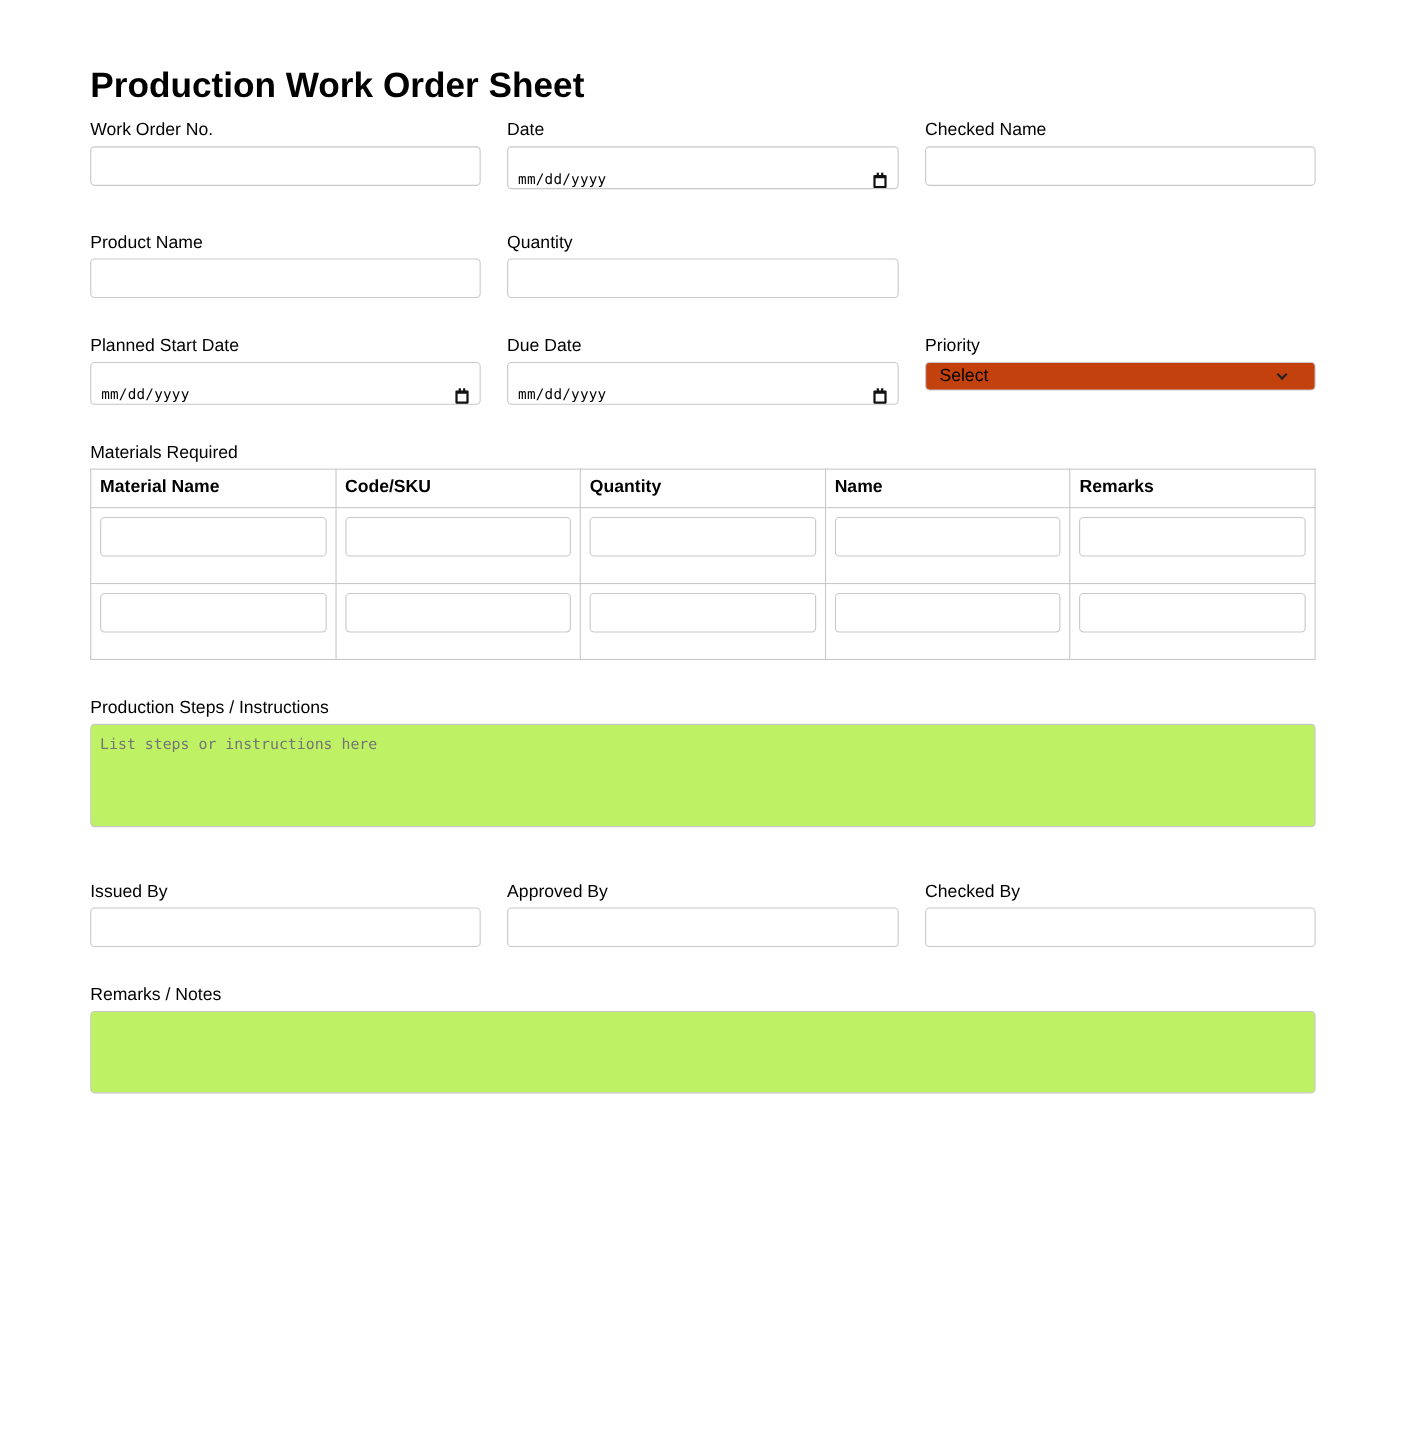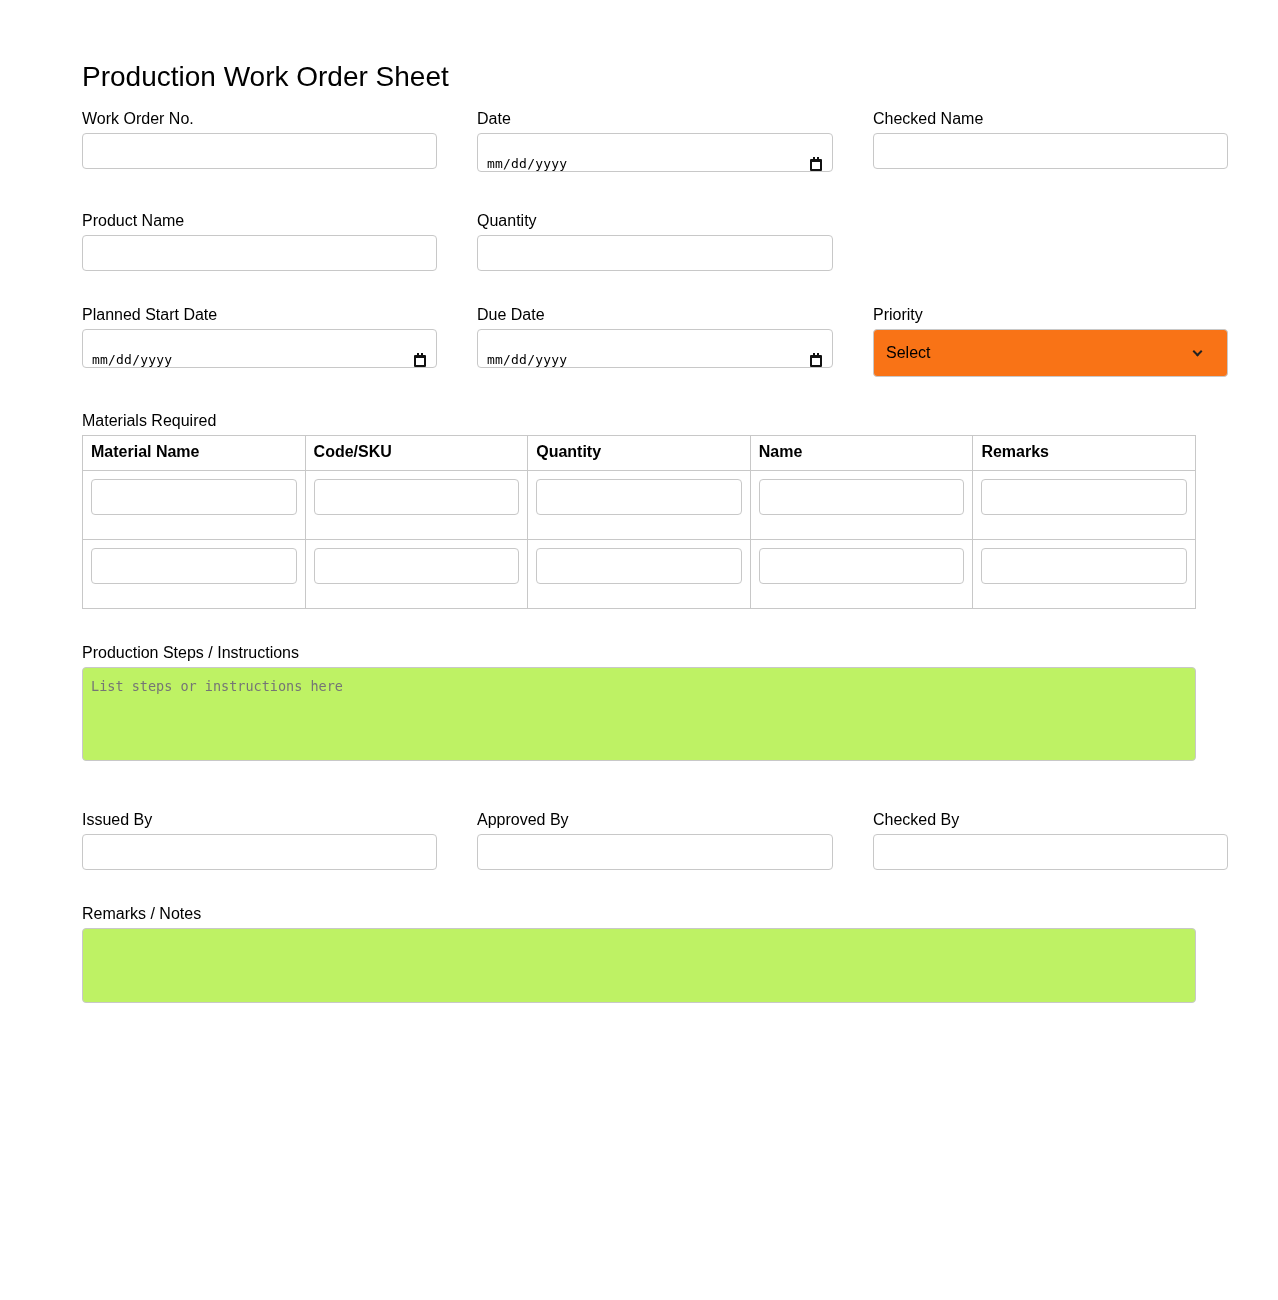--- a/index.html
+++ b/index.html
@@ -10,29 +10,29 @@
     width: 1278px;
     min-height: 1300px;
   }
   .container {
     position: relative;
     margin-left: 82px;
     width: 1114px;
     padding-top: 58px;
   }
   h1 {
-    font-size: 28px;
-    font-weight: normal;
+    font-size: 32px;
+    font-weight: bold;
     margin: 0 0 14px 0;
     line-height: 38px;
   }
   .grid {
     display: grid;
     grid-template-columns: 355px 356px 355px;
-    column-gap: 40px;
+    column-gap: 24px;
   }
   .field { display: flex; flex-direction: column; }
   .field label, .section-label {
     font-size: 16px;
     line-height: 18px;
     margin-bottom: 5px;
     display: block;
   }
   .text-input {
     height: 36px;
@@ -65,24 +65,24 @@
     border-radius: 1px;
     position: relative;
   }
   .cal-icon::before, .cal-icon::after {
     content: ""; position: absolute; top: -5px;
     width: 2px; height: 3px; background: #111;
   }
   .cal-icon::before { left: 1px; }
   .cal-icon::after { right: 1px; }
   .select-input {
-    height: 48px;
-    border: 1px solid #c8c8c8;
-    border-radius: 4px;
-    background: #f97316;
+    height: 26px;
+    border: 1px solid #c8c8c8;
+    border-radius: 4px;
+    background: #c2410c;
     width: 100%;
     display: flex;
     align-items: center;
     justify-content: space-between;
     padding: 0 24px 0 12px;
     font-size: 16px;
   }
   .chev {
     width: 7px; height: 7px;
     border-right: 2px solid #222;

